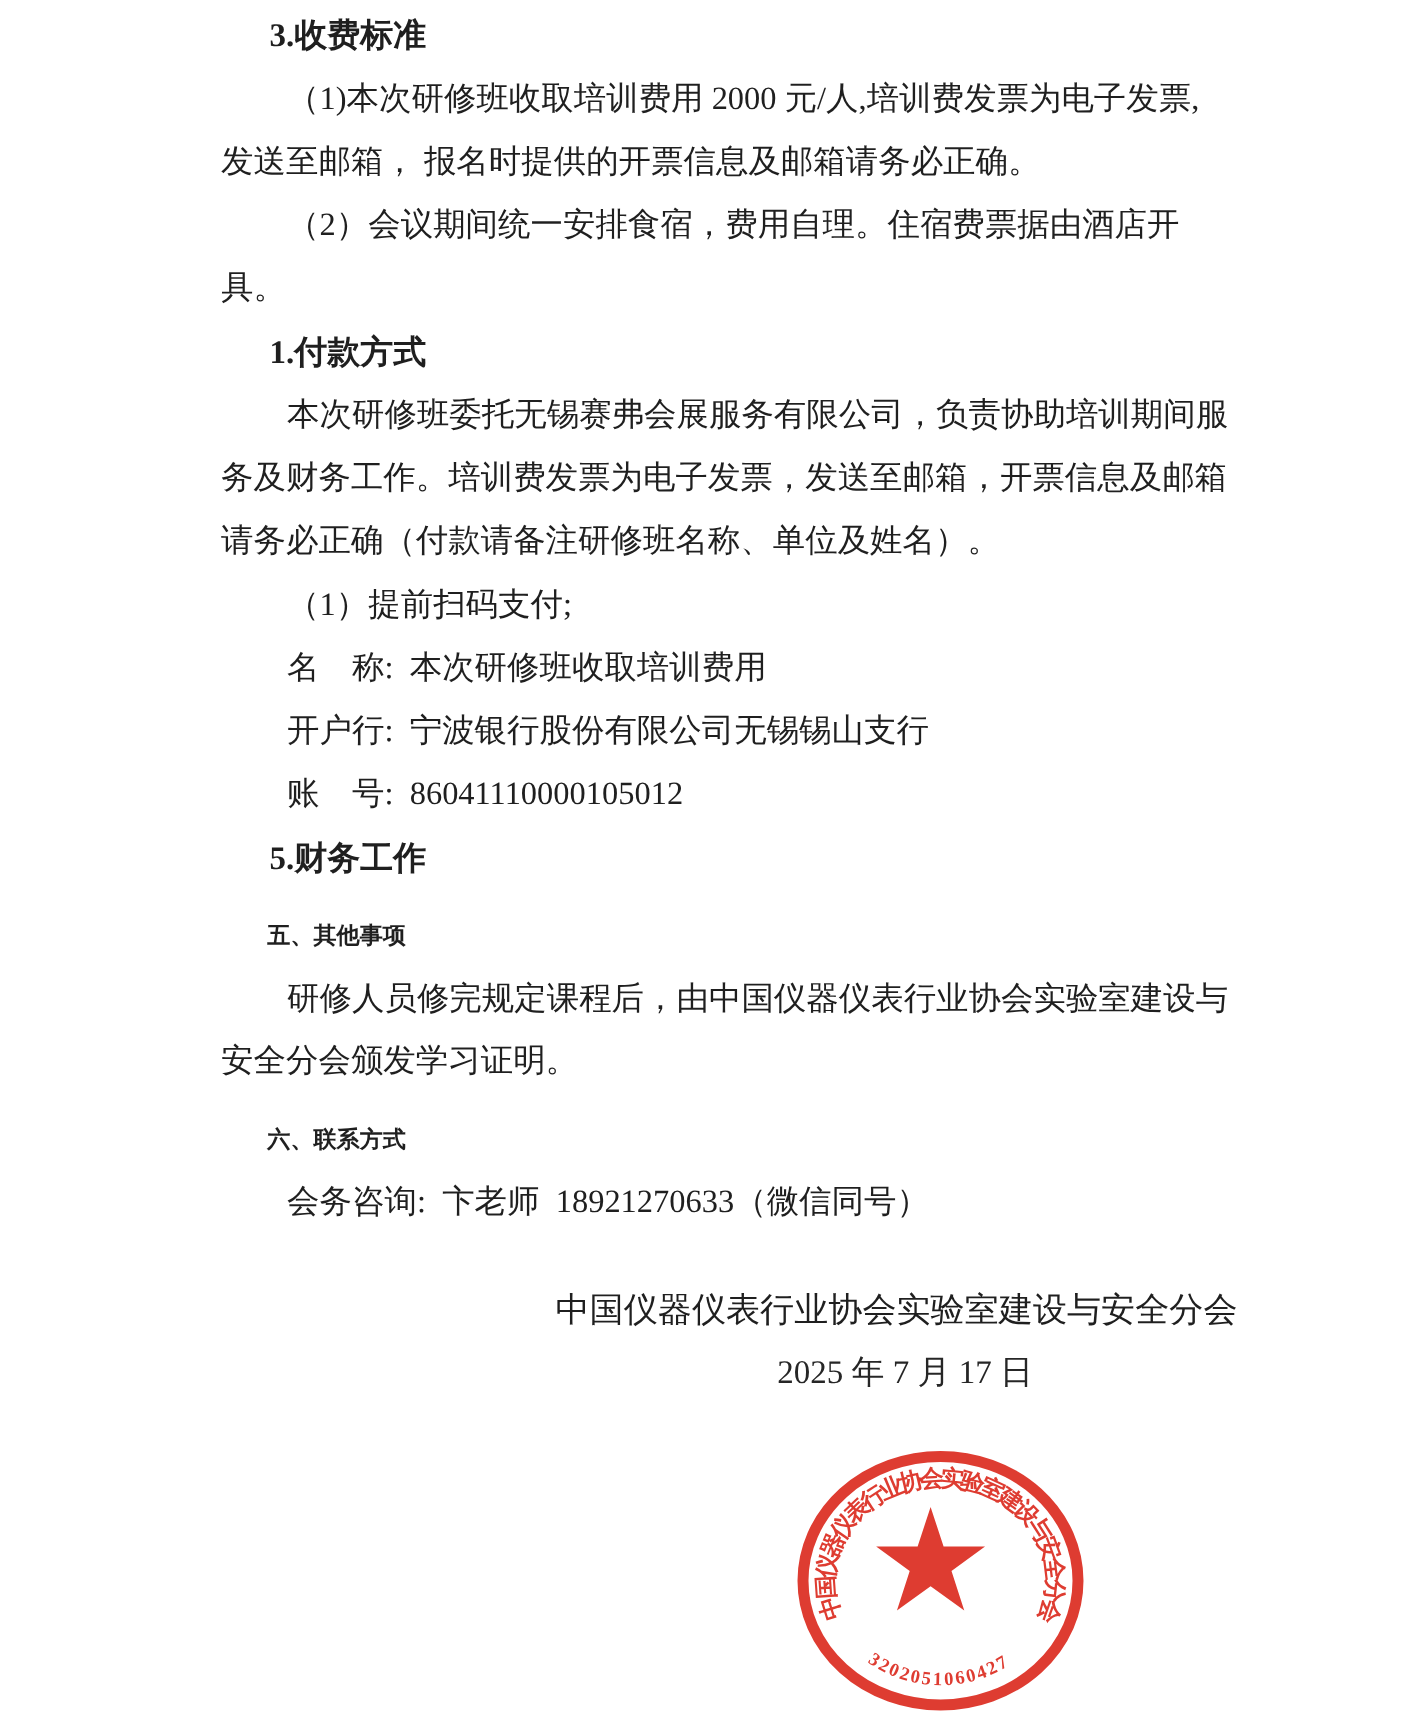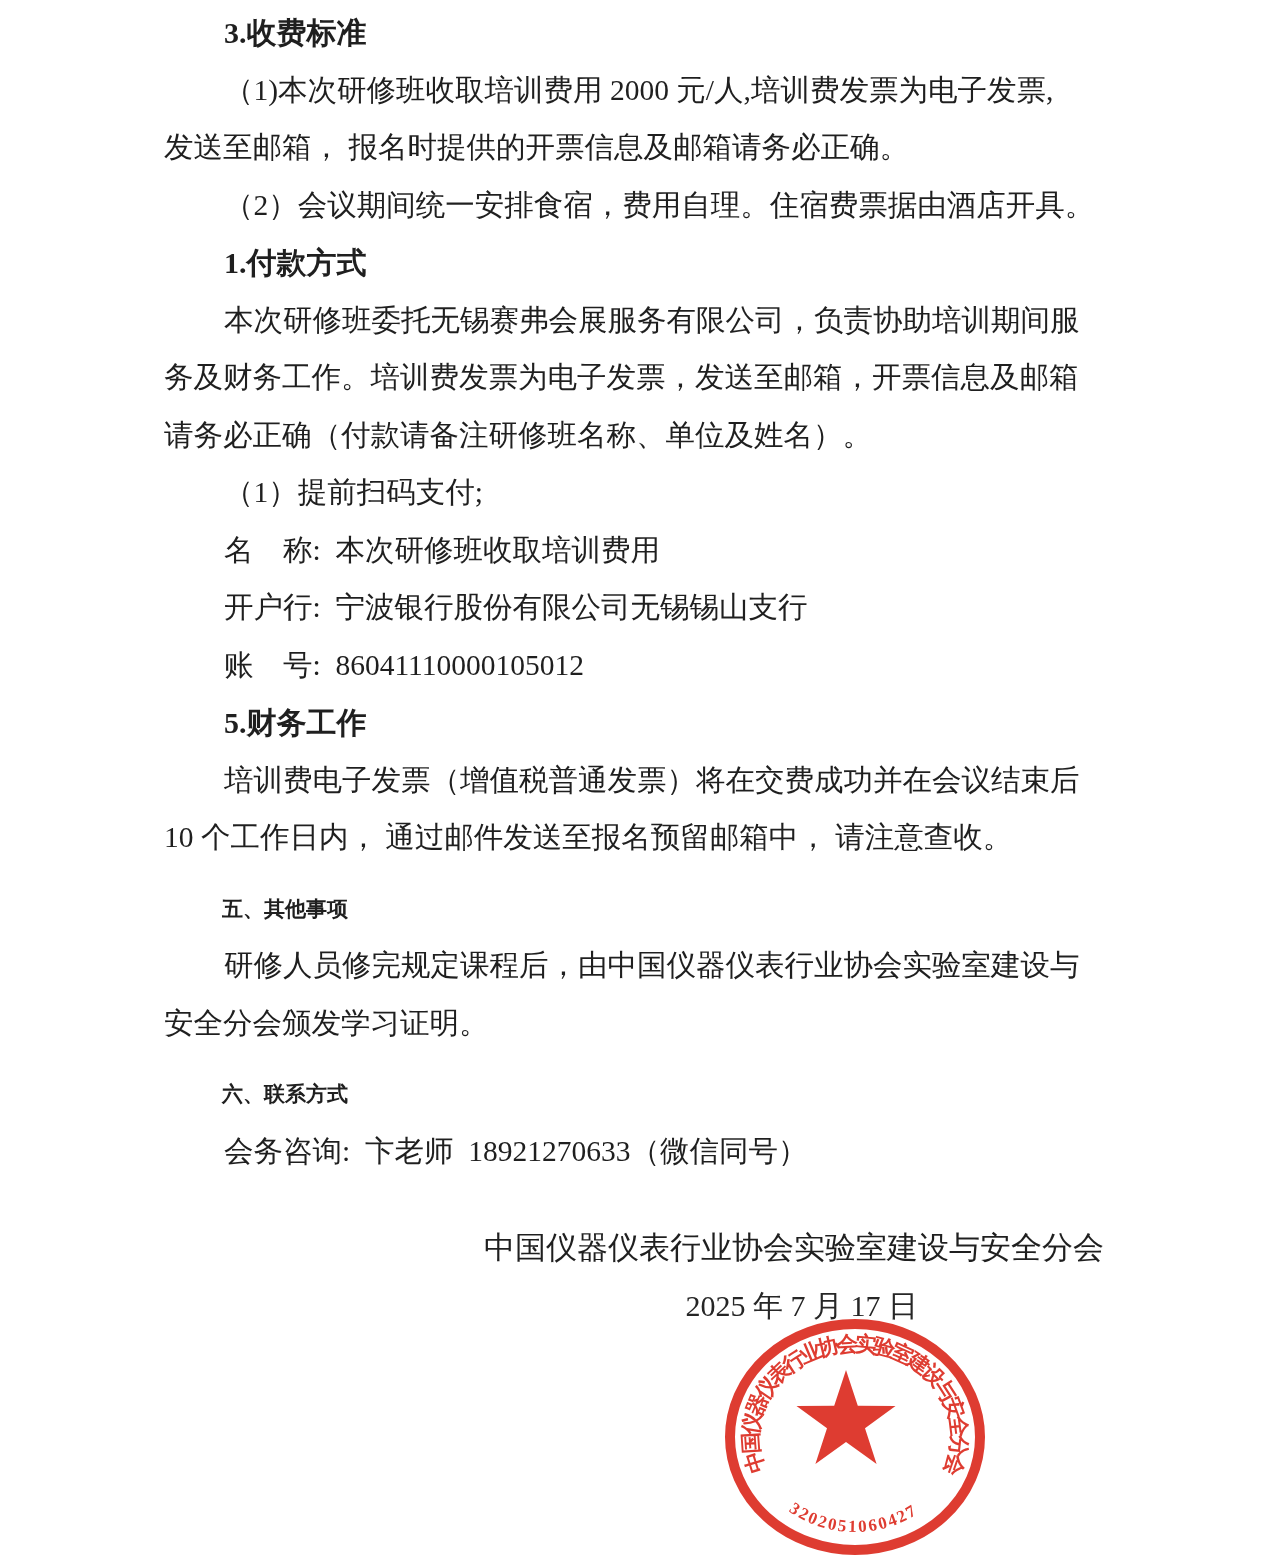--- a/index.html
+++ b/index.html
@@ -6,28 +6,29 @@
   .page{
     position:relative;
     width:1280px;height:1566px;
     background:#ffffff;
     overflow:hidden;
     font-family:"Liberation Serif","DejaVu Serif",serif;
     color:#1f1f1f;
   }
   .content{
     position:absolute;
-    left:164px;top:4px;
+    left:185px;top:4px;
     width:940px;
   }
   .para{
     font-size:29.5px;
     line-height:57.5px;
     white-space:pre-wrap;
     text-align:left;
+    margin-left:16px;
   }
   .ind{ text-indent:60px; }
   .h-num{
     font-size:30px;
     font-weight:700;
     line-height:57.5px;
     text-indent:60px;
     font-family:"Liberation Serif","DejaVu Serif",serif;
   }
   .h-big{
@@ -78,22 +79,20 @@
     <div class="h-num">1.付款方式</div>
     <div class="para ind">本次研修班委托无锡赛弗会展服务有限公司，负责协助培训期间服
 务及财务工作。培训费发票为电子发票，发送至邮箱，开票信息及邮箱
 请务必正确（付款请备注研修班名称、单位及姓名）。</div>
     <div class="para ind">（1）提前扫码支付;</div>
     <div class="para ind">名　称:  本次研修班收取培训费用</div>
     <div class="para ind">开户行:  宁波银行股份有限公司无锡锡山支行</div>
     <div class="para ind">账　号:  86041110000105012</div>
 
     <div class="h-num">5.财务工作</div>
-    <div class="para ind">培训费电子发票（增值税普通发票）将在交费成功并在会议结束后
-10 个工作日内， 通过邮件发送至报名预留邮箱中， 请注意查收。</div>
 
     <div class="h-big">五、其他事项</div>
     <div class="para ind">研修人员修完规定课程后，由中国仪器仪表行业协会实验室建设与
 安全分会颁发学习证明。</div>
 
     <div class="h-big">六、联系方式</div>
     <div class="para ind">会务咨询:  卞老师  18921270633（微信同号）</div>
 
     <div class="sig-org">中国仪器仪表行业协会实验室建设与安全分会</div>
     <div class="sig-date">2025 年 7 月 17 日</div>

